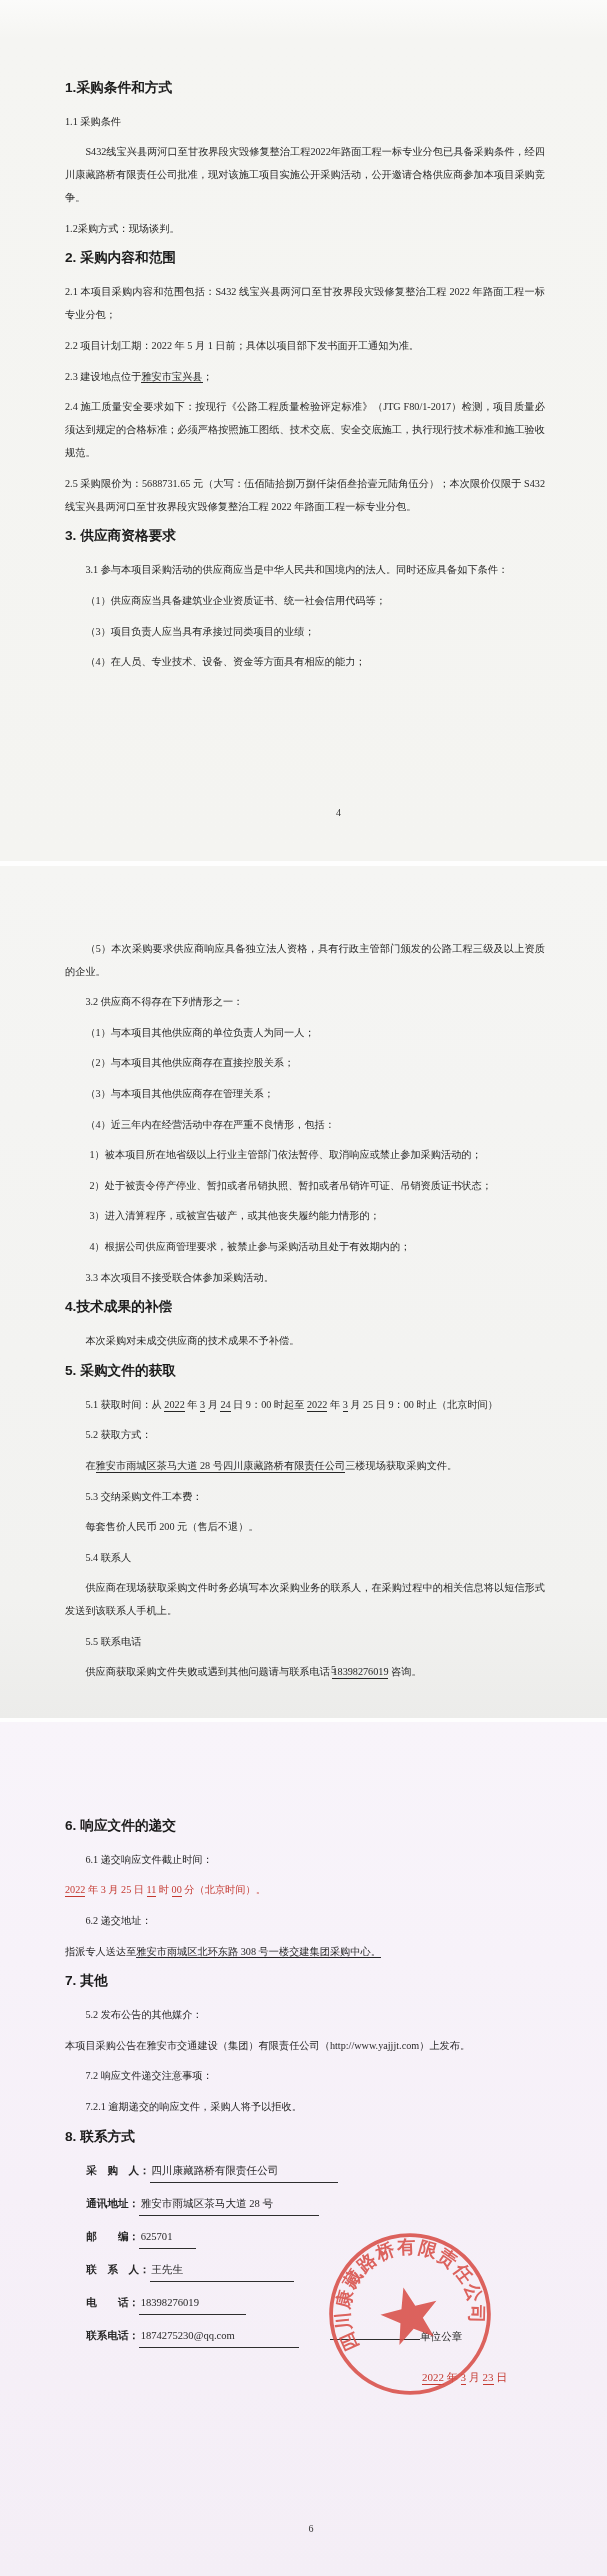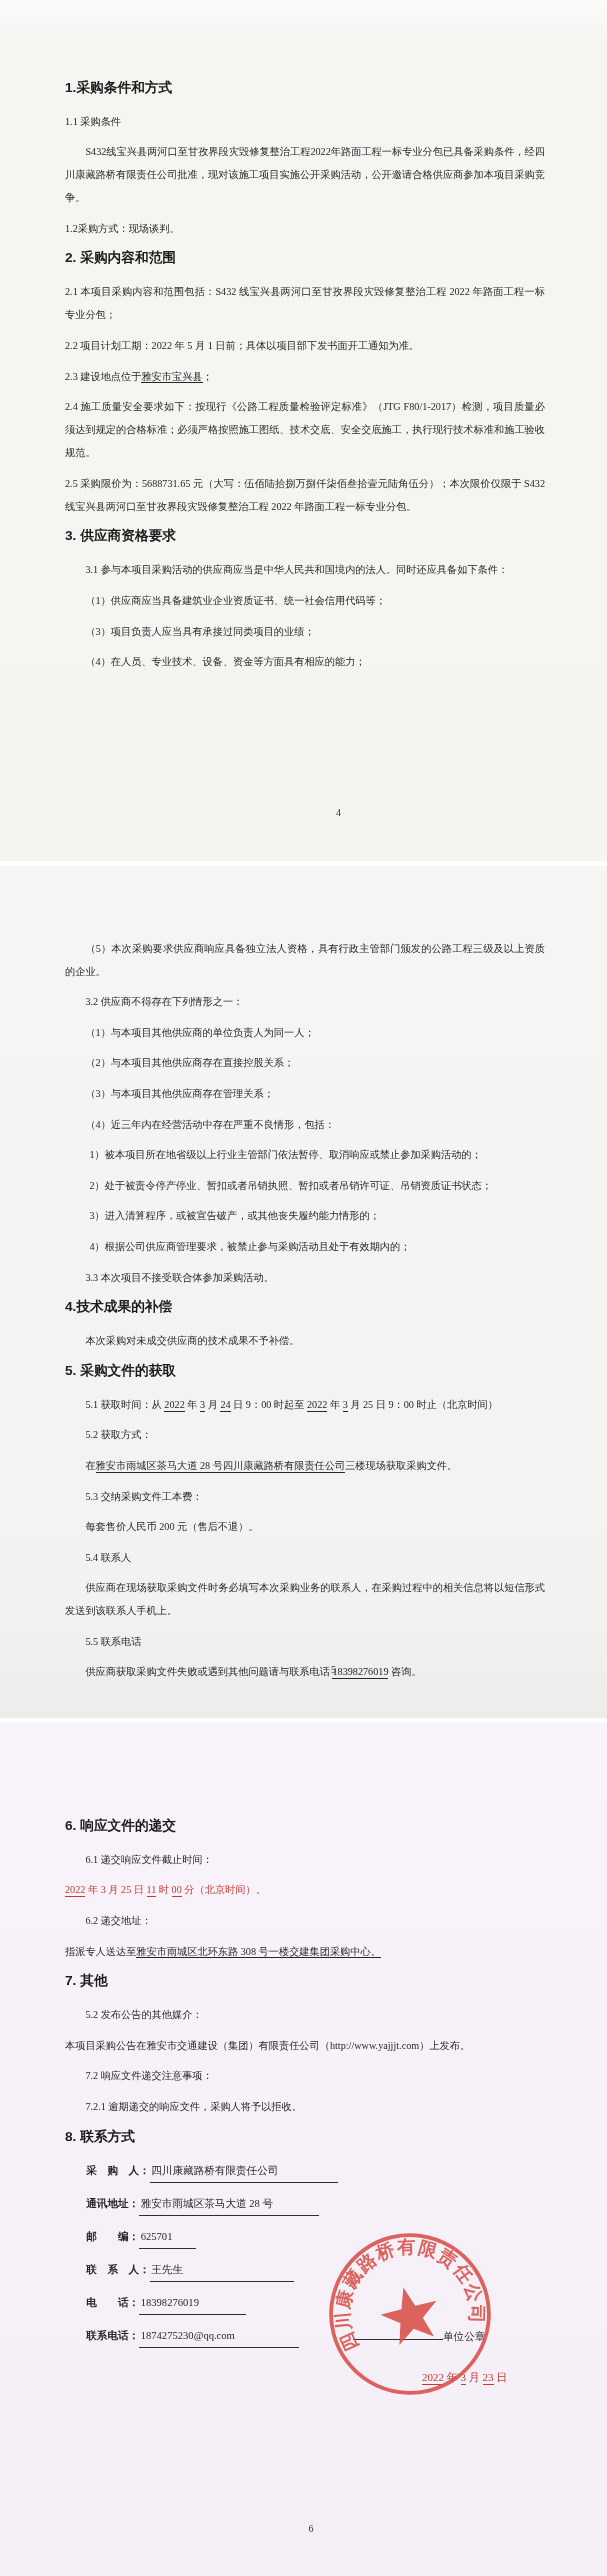--- a/index.html
+++ b/index.html
@@ -93,21 +93,21 @@
   }
 
   .seal {
     position:absolute; left:322px; top:504px;
     width:176px; height:176px;
     transform:rotate(-14deg);
     opacity:.88;
     pointer-events:none;
   }
   .seal-row {
-    position:absolute; left:353px; top:606px;
+    position:absolute; left:330px; top:606px;
     font-size:10.6px; line-height:18px; color:#2a2a2a;
   }
   .blank-line {
     display:inline-block; width:90px; height:1em;
     border-bottom:1.1px solid #2e2e2e;
     vertical-align:baseline;
   }
   .issue-date {
     position:absolute; left:422px; top:645px;
     font-size:11px; line-height:20px;

